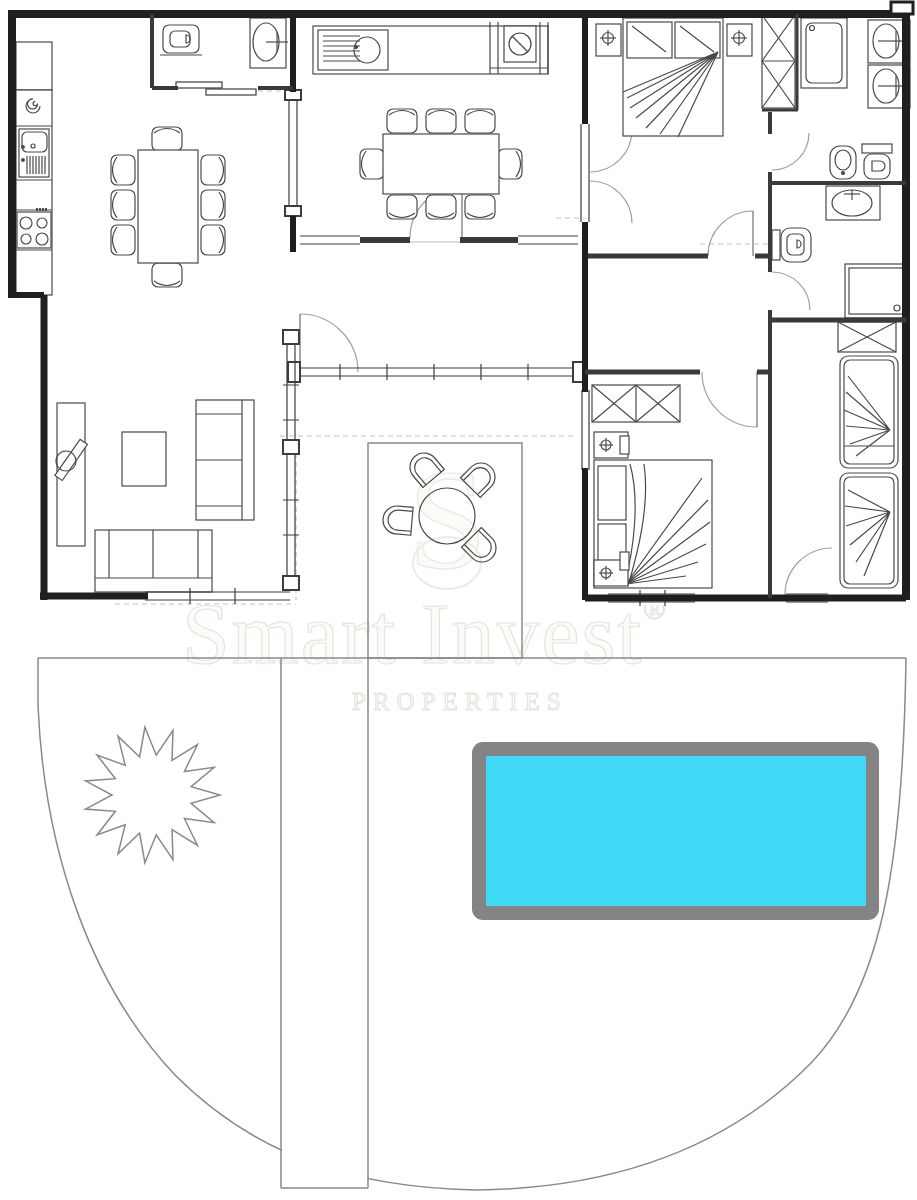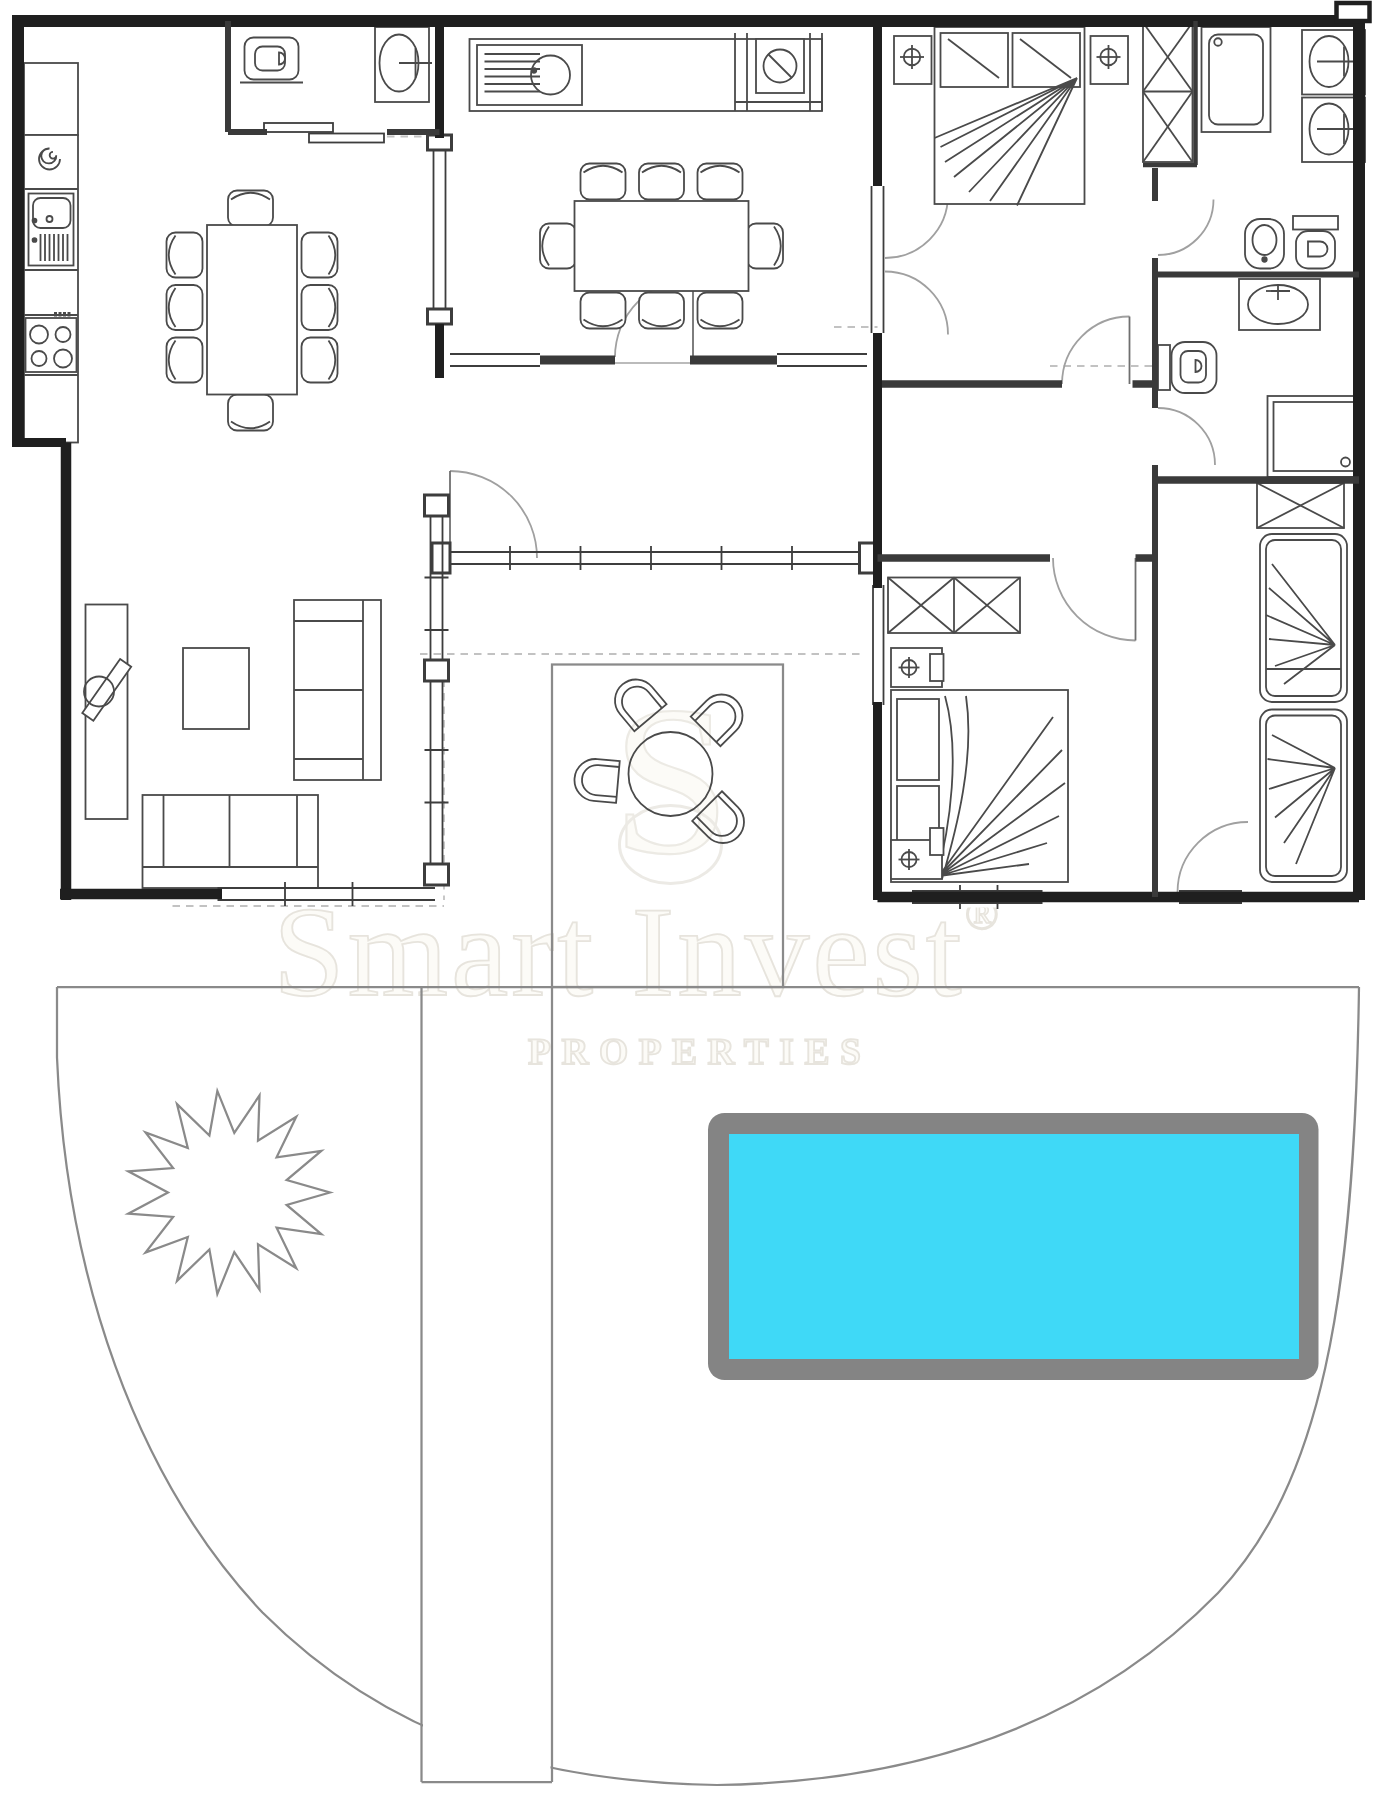--- a/index.html
+++ b/index.html
@@ -5,21 +5,21 @@
   html,body{margin:0;padding:0;background:#ffffff;}
   .stage{position:relative;width:917px;height:1200px;background:#ffffff;overflow:hidden;
          font-family:"Liberation Sans",sans-serif;}
   .plan-svg{position:absolute;left:0;top:0;width:917px;height:1200px;}
   
   .wm{position:absolute;font-family:"Liberation Serif",serif;
       color:#fcfbf7;-webkit-text-stroke:1.2px #e7e4dd;text-stroke:1.2px #e7e4dd;
       white-space:nowrap;user-select:none;}
   .wm-brand{left:182px;top:584px;font-size:86px;letter-spacing:2px;}
   .wm-reg{font-size:30px;vertical-align:44px;-webkit-text-stroke:1px #e7e4dd;}
-  .wm-tagline{left:352px;top:688px;font-size:25px;letter-spacing:7px;font-weight:bold;}
+  .wm-tagline{left:352px;top:688px;font-size:25px;letter-spacing:7px;font-weight:normal;}
   .wm-monogram{left:408px;top:438px;font-size:142px;-webkit-text-stroke:1.4px #eceae4;}
 </style>
 </head>
 <body>
 
 <div class="stage">
 
   <div class="wm wm-monogram">S</div>
   <div class="wm wm-brand"><span>Smart Invest</span><span class="wm-reg">®</span></div>
   <div class="wm wm-tagline">PROPERTIES</div>

